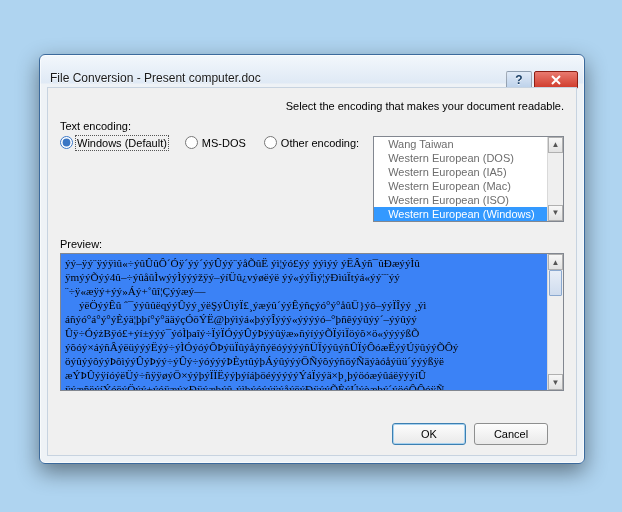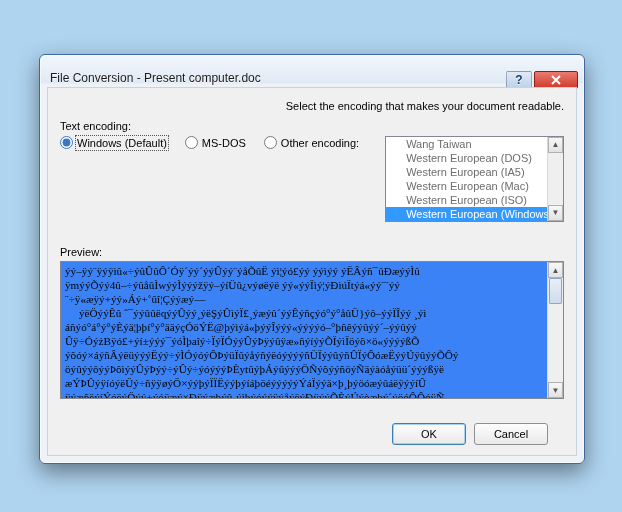--- a/index.html
+++ b/index.html
@@ -60,41 +60,41 @@
   .client {
     position: absolute;
     left: 7px; right: 7px; top: 32px; bottom: 7px;
     background: #f0f0f0;
     border: 1px solid #c7d3e0;
     padding: 10px 12px 10px 12px;
   }
   .instr { margin: 2px 0 8px 0; color: #000; text-align: right; }
   .label { display: block; margin-bottom: 4px; }
   .enc-row {
-    display: flex; align-items: flex-start; gap: 26px;
-    margin-bottom: 24px;
+    display: flex; align-items: flex-start; gap: 14px;
+    margin-bottom: 16px;
   }
   .radios { display: flex; gap: 18px; align-items: center; white-space: nowrap;}
   .radio {
     display: inline-flex; align-items: center; gap: 4px;
     cursor: default;
   }
   .radio input { margin:0; accent-color:#3a76c4; }
   .radio.sel span { outline: 1px dotted #555; outline-offset:1px;}
   .listbox {
     flex: 1;
     height: 86px;
     background: #fff;
     border: 1px solid #828790;
     overflow: hidden;
     position: relative;
     color: #6d6d6d;
   }
   .listbox .items { position:absolute; left:0; right:16px; top:0; bottom:0; overflow:hidden;}
-  .listbox .item { padding: 0 20px; height: 14px; line-height:14px; white-space:nowrap; }
+  .listbox .item { padding: 0 14px; height: 14px; line-height:14px; white-space:nowrap; }
   .listbox .item.sel { background: #3399ff; color: #fff; }
   .listbox .scroll {
     position:absolute; right:0; top:0; bottom:0; width:16px;
     background:#efefef; border-left:1px solid #d9d9d9;
     display:flex; flex-direction:column;
   }
   .listbox .sbtn {
     height:16px; background:linear-gradient(#f7f7f7,#e2e2e2);
     border:1px solid #b0b0b0; font-size:8px; line-height:1;
     display:flex;align-items:center;justify-content:center;color:#555;

